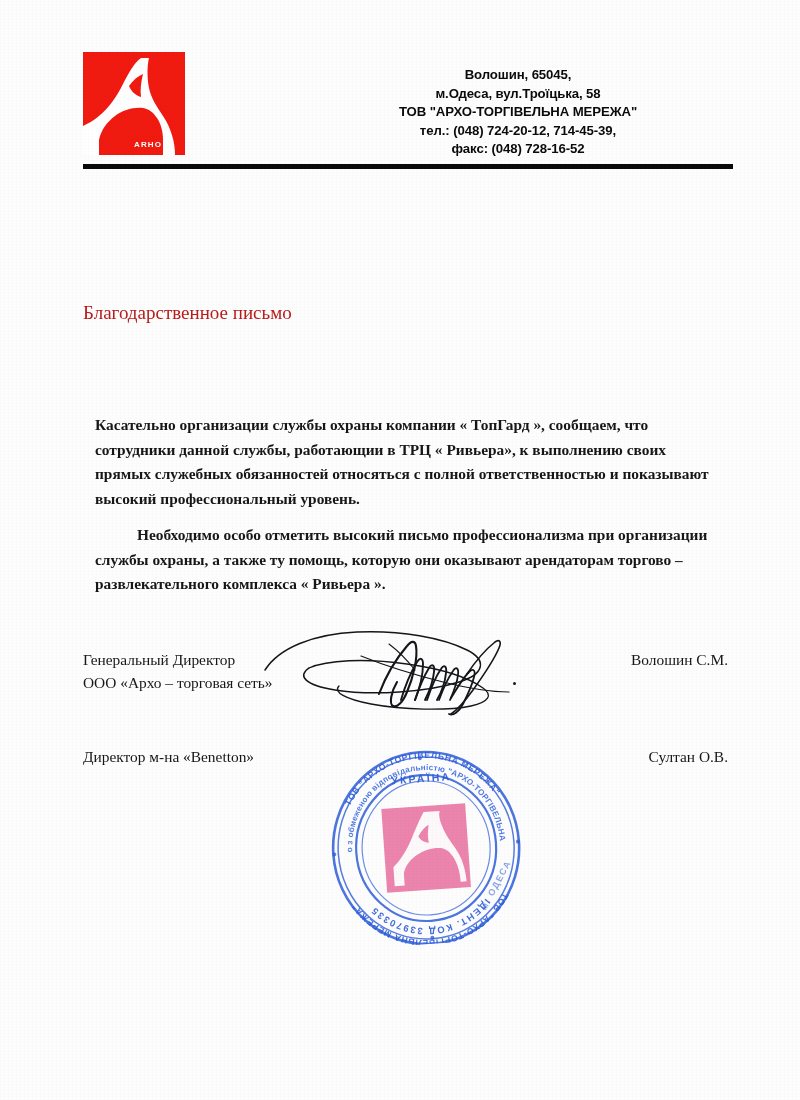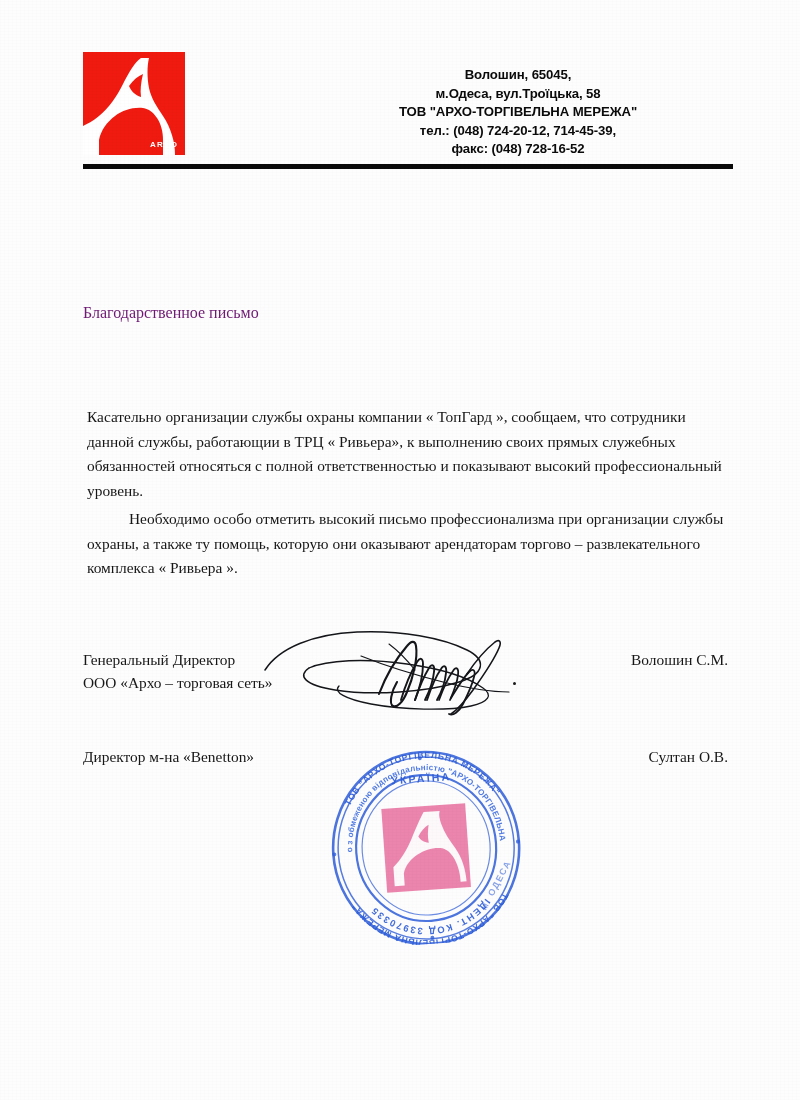--- a/index.html
+++ b/index.html
@@ -43,21 +43,21 @@
   }
   .logo-mark {
     position: absolute;
     left: 0;
     top: 0;
     width: 102px;
     height: 103px;
   }
   .logo-word {
     position: absolute;
-    right: 7px;
+    right: 23px;
     bottom: 6px;
     color: #ffffff;
     font-family: "Liberation Sans", sans-serif;
     font-size: 8px;
     font-weight: bold;
     letter-spacing: 1.1px;
     line-height: 1;
   }
 
   .address-block {
@@ -84,37 +84,38 @@
     width: 650px;
     height: 5px;
     background: #0a0a0a;
   }
 
   
   .subject {
     position: absolute;
     left: 83px;
     top: 303px;
-    font-size: 16px;
+    font-size: 19px;
     line-height: 20px;
-    color: #701a75;
+    color: #b91c1c;
   }
 
   .body-text {
     position: absolute;
     left: 83px;
     top: 401px;
     width: 652px;
     font-size: 15.4px;
     line-height: 24.5px;
     text-align: left;
     color: #171717;
   }
   .body-text p {
-    margin: 4px;
+    margin: 12px;
+    font-weight: bold;
   }
   .body-text p.indented {
     text-indent: 42px;
   }
 
   
   .sig-row {
     position: absolute;
     left: 83px;
     width: 652px;

